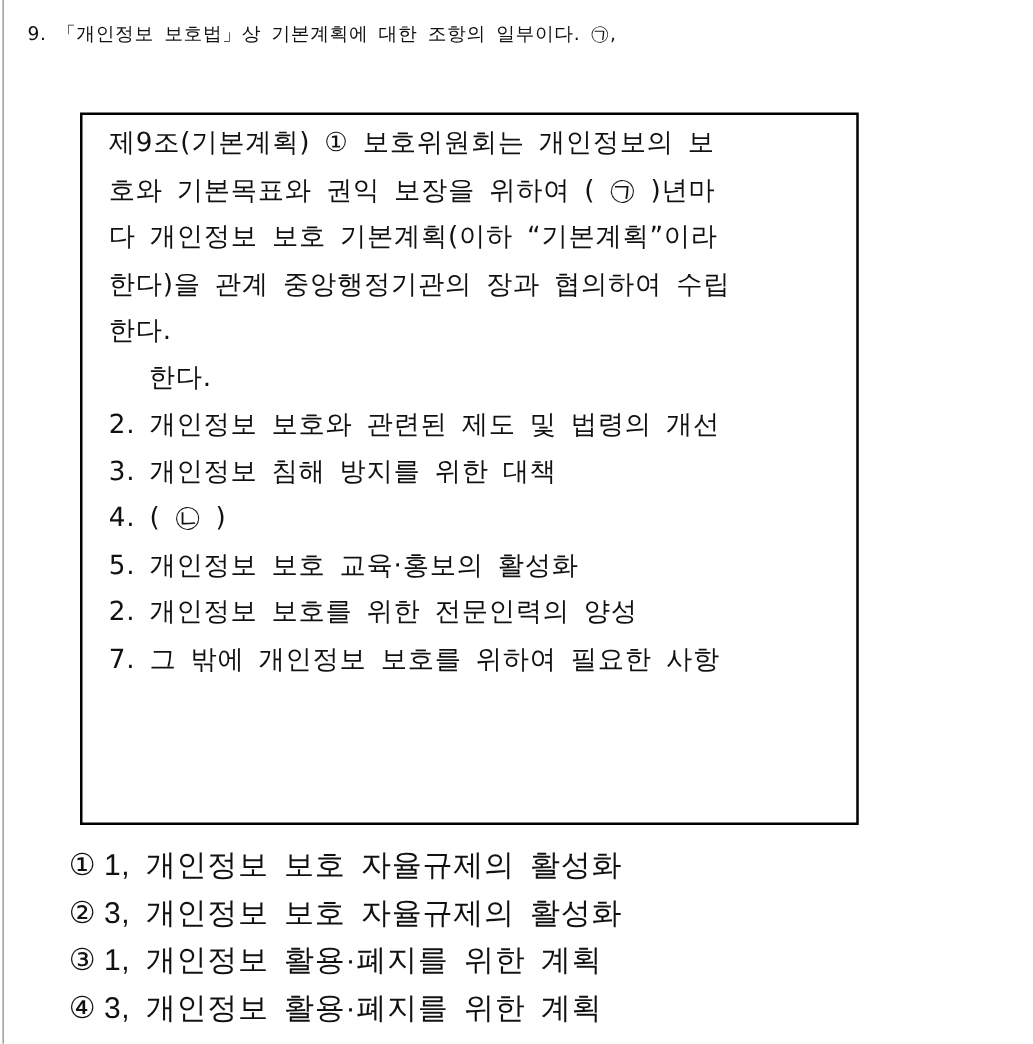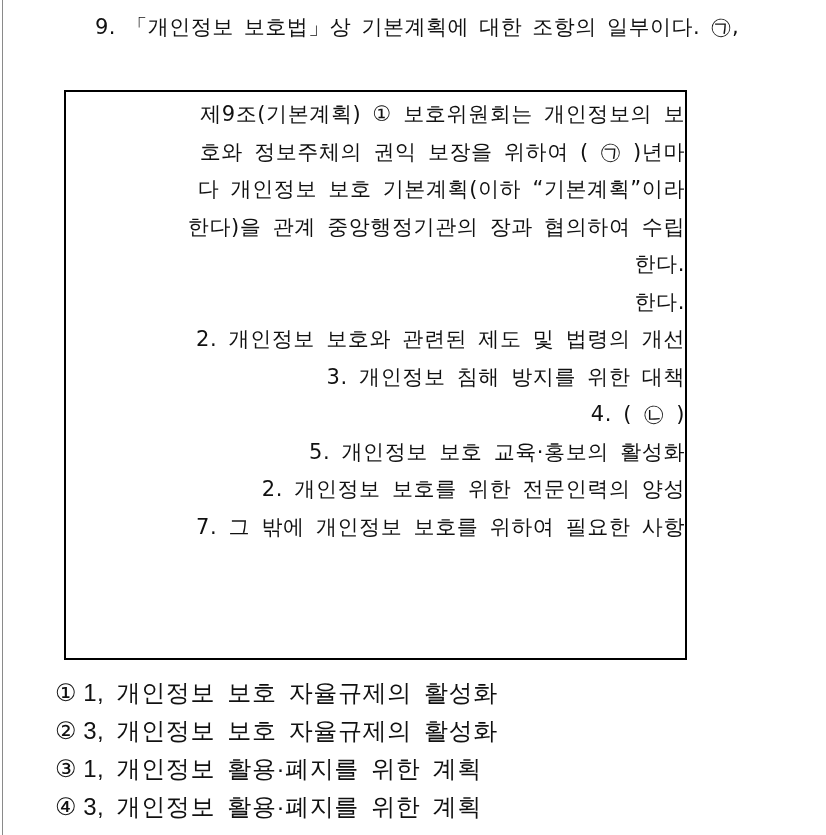--- a/index.html
+++ b/index.html
@@ -21,25 +21,24 @@
       top: 0;
       width: 1px;
       height: 835px;
       background: #8a8a8a;
     }
     .question {
       position: absolute;
       left: 22px;
       top: 12px;
       width: 790px;
-      font-size: 21px;
+      font-size: 15px;
       line-height: 31px;
       letter-spacing: 0.5px;
       word-spacing: 3px;
-      text-align: center;
     }
     .question .line2 {
       padding-left: 33px;
       display: block;
     }
     .question .line1 {
       display: block;
       white-space: nowrap;
     }
     .law-box {
@@ -49,21 +48,20 @@
       width: 623px;
       height: 570px;
       border: 2px solid #000000;
       box-sizing: border-box;
       padding: 4px 0 16px 21px;
       font-size: 21px;
       line-height: 37.5px;
       letter-spacing: 0.6px;
       word-spacing: 4px;
       font-family: "DejaVu Sans", sans-serif;
-      text-align: right;
     }
     .law-box .row {
       display: block;
       white-space: nowrap;
     }
     .law-box .indent {
       padding-left: 32px;
     }
     .options {
       position: absolute;
@@ -87,21 +85,21 @@
 <body>
 
 <div class="page-border"></div>
 
 <div class="question">
   <span class="line1"><span>9.</span> <span>「개인정보 보호법」상 기본계획에 대한 조항의 일부이다. ㉠,</span></span>
 </div>
 
 <div class="law-box">
   <span class="row">제9조(기본계획) ① 보호위원회는 개인정보의 보</span>
-  <span class="row">호와 정보주체의 권익 보장을 위하여 ( ㉠ )년마</span>
+  <span class="row">호와 기본목표와 권익 보장을 위하여 ( ㉠ )년마</span>
   <span class="row">다 개인정보 보호 기본계획(이하 “기본계획”이라</span>
   <span class="row">한다)을 관계 중앙행정기관의 장과 협의하여 수립</span>
   <span class="row">한다.</span>
   <span class="row indent">한다.</span>
   <span class="row">2. 개인정보 보호와 관련된 제도 및 법령의 개선</span>
   <span class="row">3. 개인정보 침해 방지를 위한 대책</span>
   <span class="row">4. (  ㉡  )</span>
   <span class="row">5. 개인정보 보호 교육·홍보의 활성화</span>
   <span class="row">2. 개인정보 보호를 위한 전문인력의 양성</span>
   <span class="row">7. 그 밖에 개인정보 보호를 위하여 필요한 사항</span>

